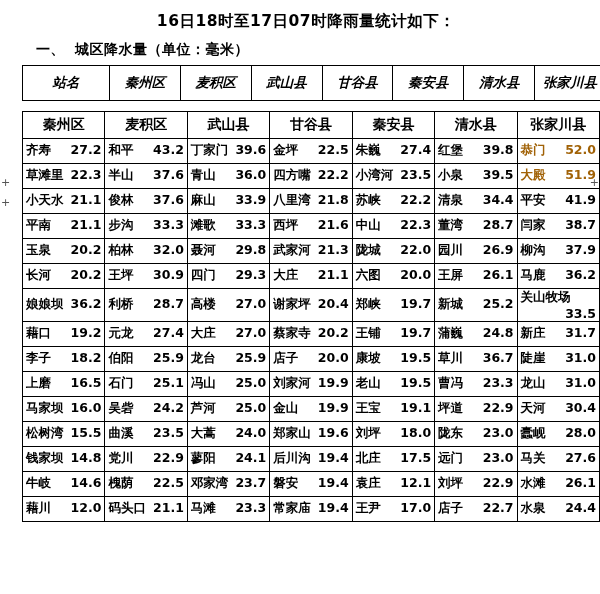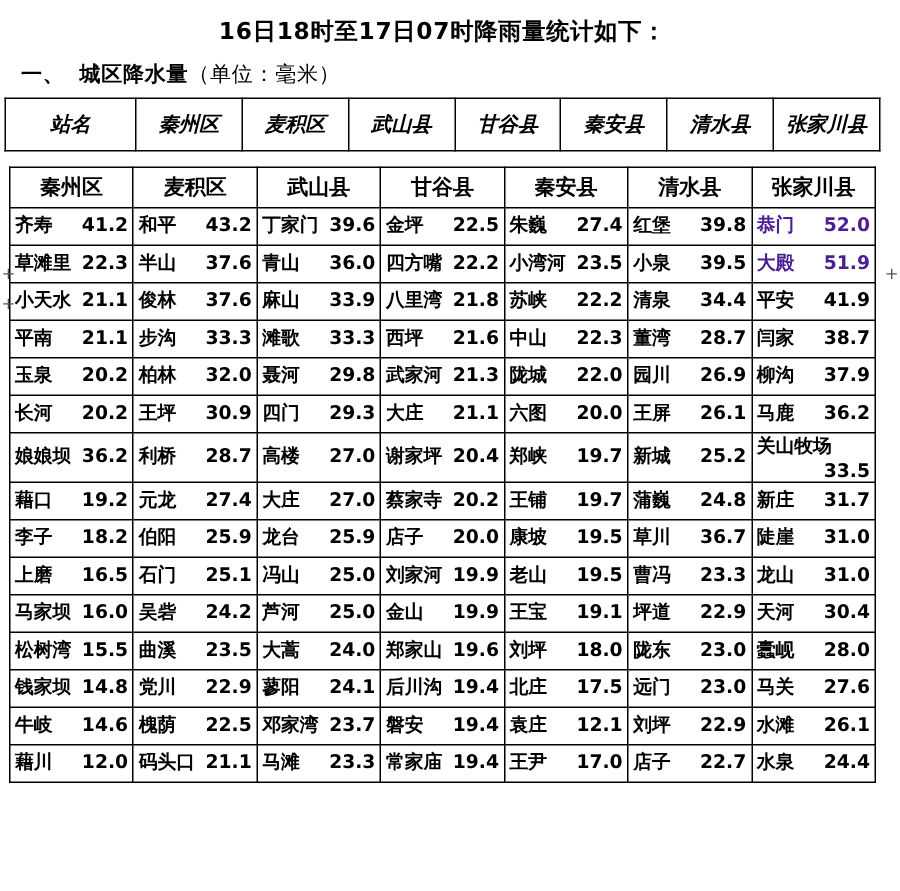--- a/index.html
+++ b/index.html
@@ -12,42 +12,42 @@
     height: 594px;
     font-family: "DejaVu Sans", "Liberation Sans", sans-serif;
     color: #000000;
     overflow: hidden;
     position: relative;
   }
   .page {
     width: 600px;
     height: 594px;
     box-sizing: border-box;
-    padding: 6px 10px 0 0;
+    padding: 6px 10px 0 22px;
     position: relative;
   }
   .doc-title {
     text-align: center;
     font-size: 15.5px;
     font-weight: bold;
     letter-spacing: 0.5px;
     margin: 6px 0 10px 0;
     line-height: 1.2;
   }
   .section-heading {
     font-size: 14px;
     font-weight: bold;
     margin: 0 0 6px 14px;
     letter-spacing: 0.5px;
   }
   .section-heading .num {
     margin-right: 10px;
   }
   .section-heading .unit {
-    font-weight: normal;
+    font-weight: bold;
   }
   table {
     border-collapse: collapse;
     table-layout: fixed;
   }
   
   .t1 {
     width: 584px;
     margin: 0 auto 10px auto;
     border: 1.5px solid #000;
@@ -102,21 +102,21 @@
   .t2 td .vl {
     float: right;
     font-weight: bold;
   }
   .t2 td::after {
     content: "";
     display: block;
     clear: both;
   }
   .t2 td.red .nm, .t2 td.red .vl {
-    color: #4c1d95;
+    color: #a16207;
   }
   
   .edge-mark {
     position: absolute;
     font-size: 11px;
     color: #555;
     font-family: "DejaVu Sans", sans-serif;
   }
   .edge-left-1 { left: 1px; top: 176px; }
   .edge-left-2 { left: 1px; top: 196px; }
@@ -159,21 +159,21 @@
           <th>甘谷县</th>
           <th>秦安县</th>
           <th>清水县</th>
           <th>张家川县</th>
         </tr>
       </thead>
       <tbody id="t2-body">
           <tr>
             <td>
               <span class="nm">齐寿</span>
-              <span class="vl">41.2</span>
+              <span class="vl">27.2</span>
             </td>
             <td>
               <span class="nm">和平</span>
               <span class="vl">43.2</span>
             </td>
             <td>
               <span class="nm">丁家门</span>
               <span class="vl">39.6</span>
             </td>
             <td>

